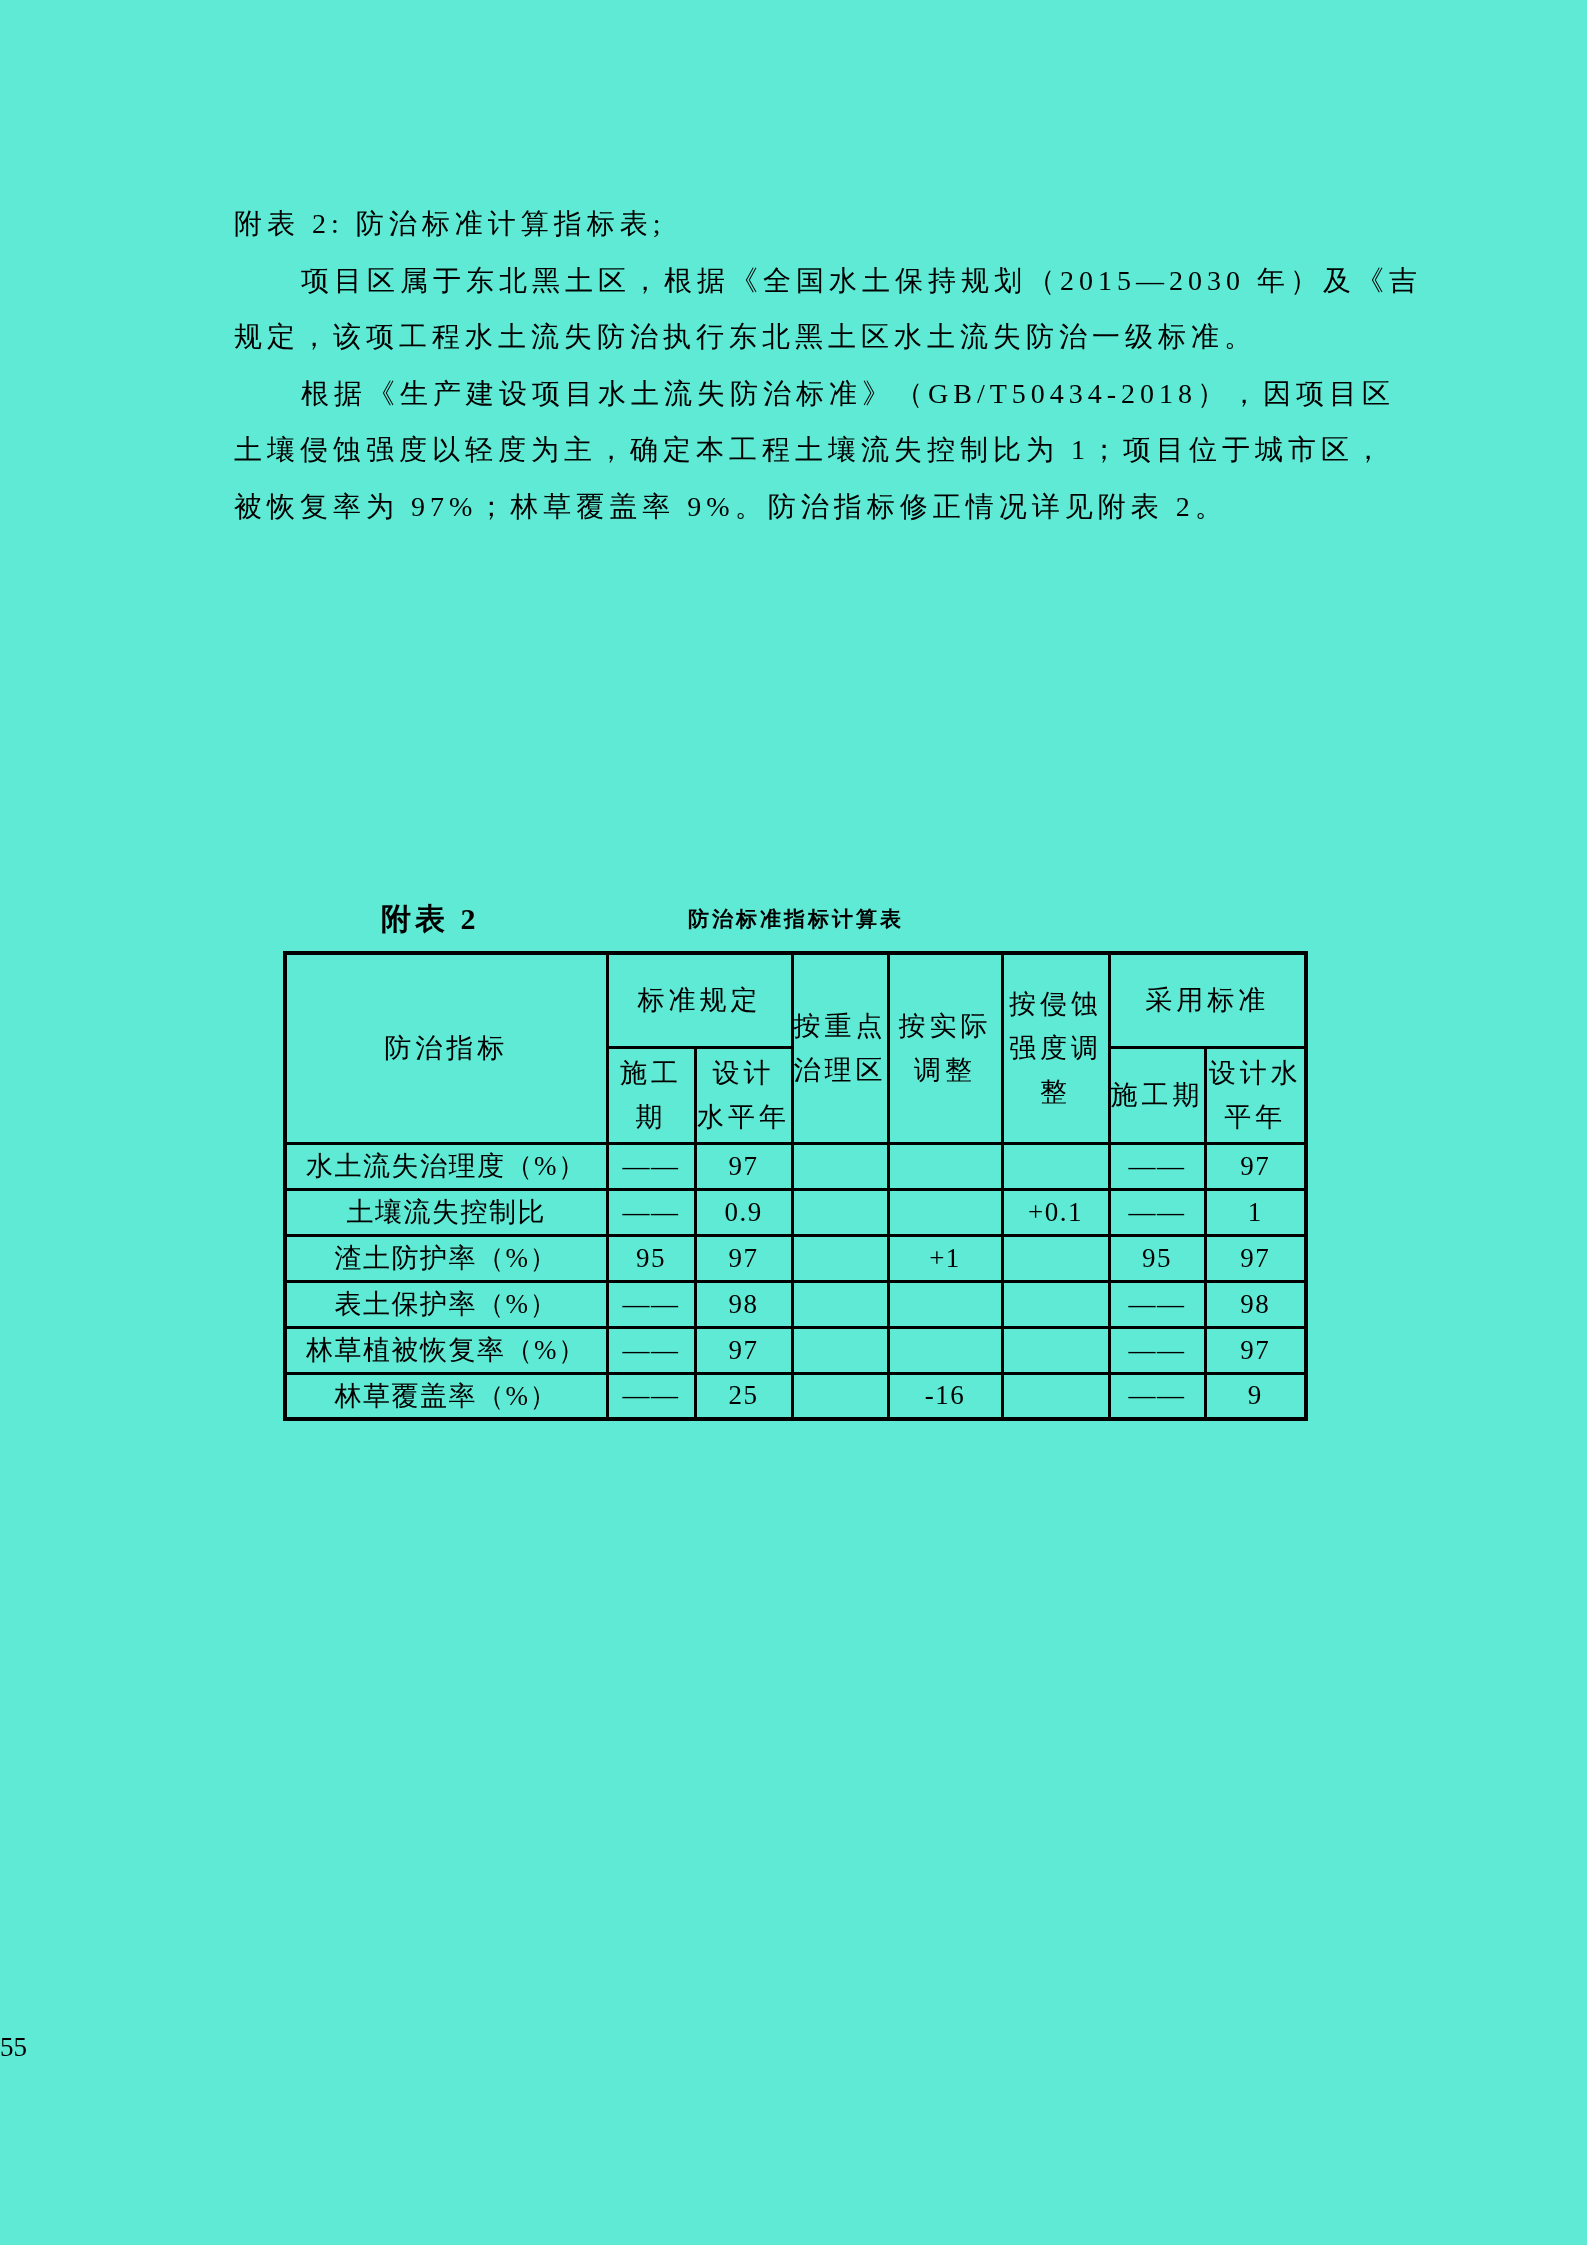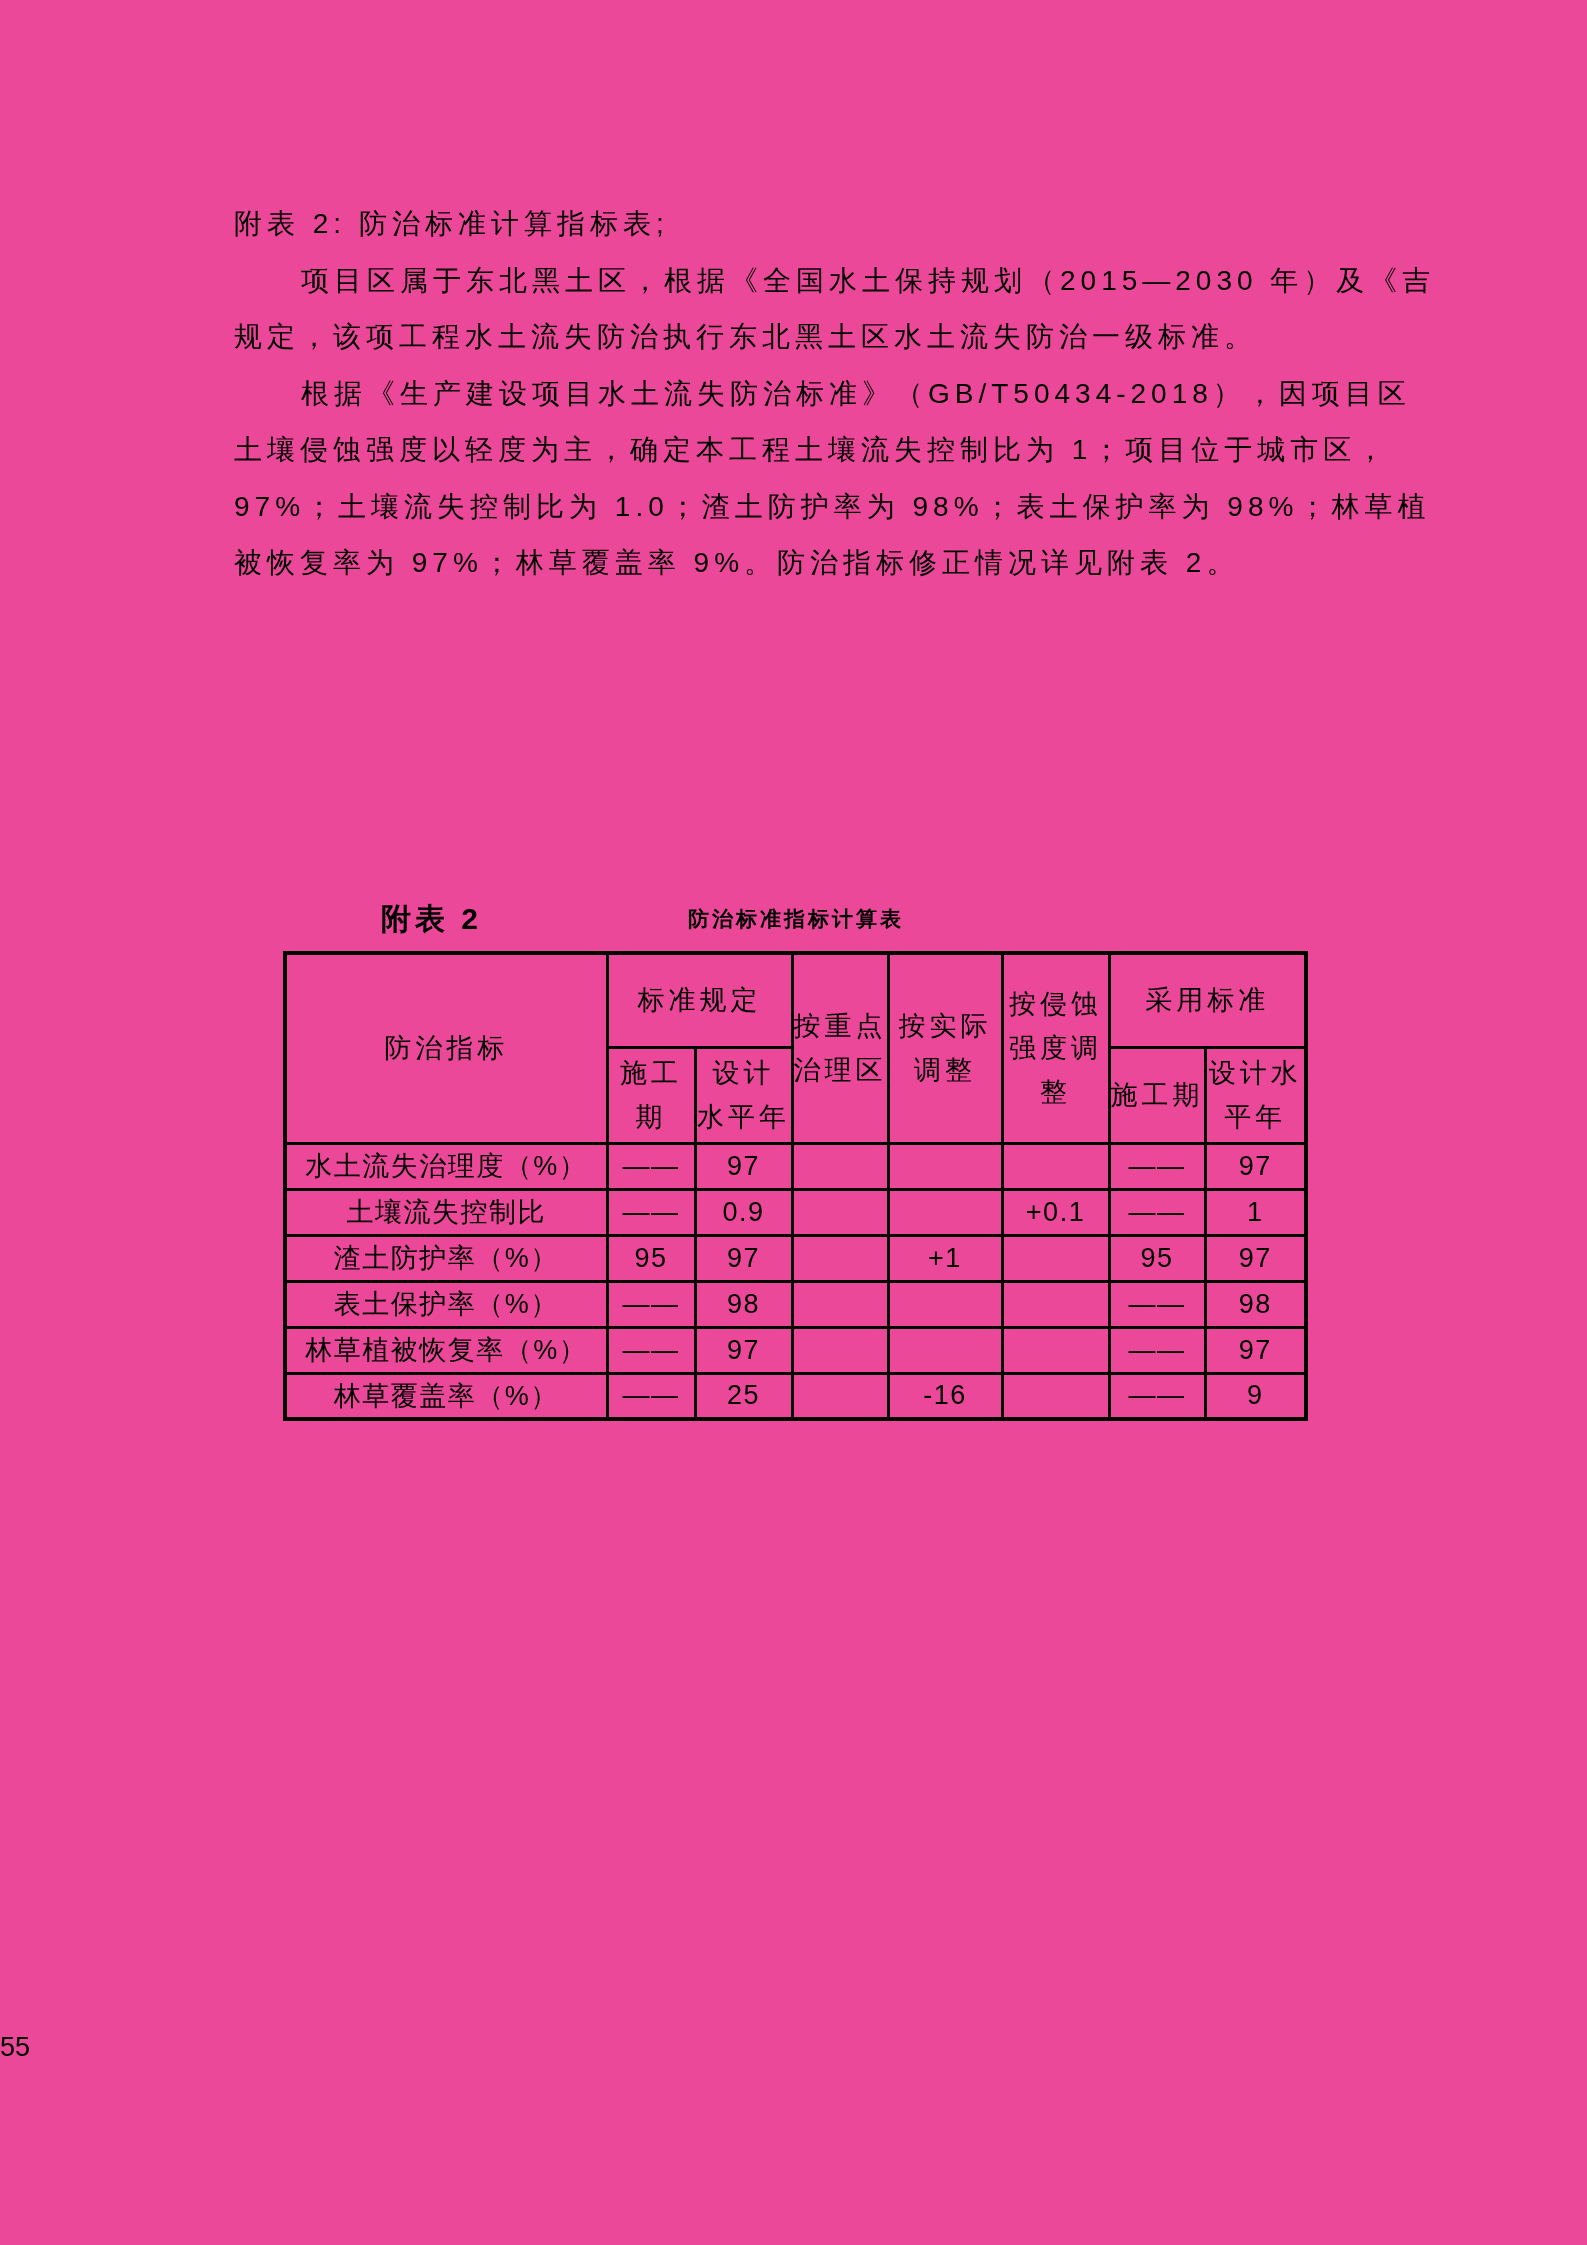--- a/index.html
+++ b/index.html
@@ -1,20 +1,20 @@
 <!DOCTYPE html>
 <html><head>
 <meta charset="utf-8">
 <style>
   html,body{margin:0;padding:0;background:#888;}
   .page{
     position:relative;
     width:1587px;height:2245px;
-    background:#ec4899;
-    font-family:Liberation Sans, sans-serif;
+    background:#5eead4;
+    font-family:Liberation Serif, serif;
     color:#000;
     overflow:hidden;
   }
   
   .body-text{
     position:absolute;
     left:234px;top:196px;
     width:1130px;
   }
   .tline{
@@ -71,21 +71,20 @@
 <body>
 
 <div class="page">
 
   <div class="body-text">
     <div class="tline">附表 2: 防治标准计算指标表;</div>
     <div class="tline indent">项目区属于东北黑土区，根据《全国水土保持规划（2015—2030 年）及《吉</div>
     <div class="tline">规定，该项工程水土流失防治执行东北黑土区水土流失防治一级标准。</div>
     <div class="tline indent">根据《生产建设项目水土流失防治标准》（GB/T50434-2018），因项目区</div>
     <div class="tline">土壤侵蚀强度以轻度为主，确定本工程土壤流失控制比为 1；项目位于城市区，</div>
-    <div class="tline">97%；土壤流失控制比为 1.0；渣土防护率为 98%；表土保护率为 98%；林草植</div>
     <div class="tline">被恢复率为 97%；林草覆盖率 9%。防治指标修正情况详见附表 2。</div>
   </div>
 
   <div class="caption-label">附表 2</div>
   <div class="caption-title">防治标准指标计算表</div>
 
   <table class="std">
     <colgroup>
       <col style="width:322px">
       <col style="width:88px">

